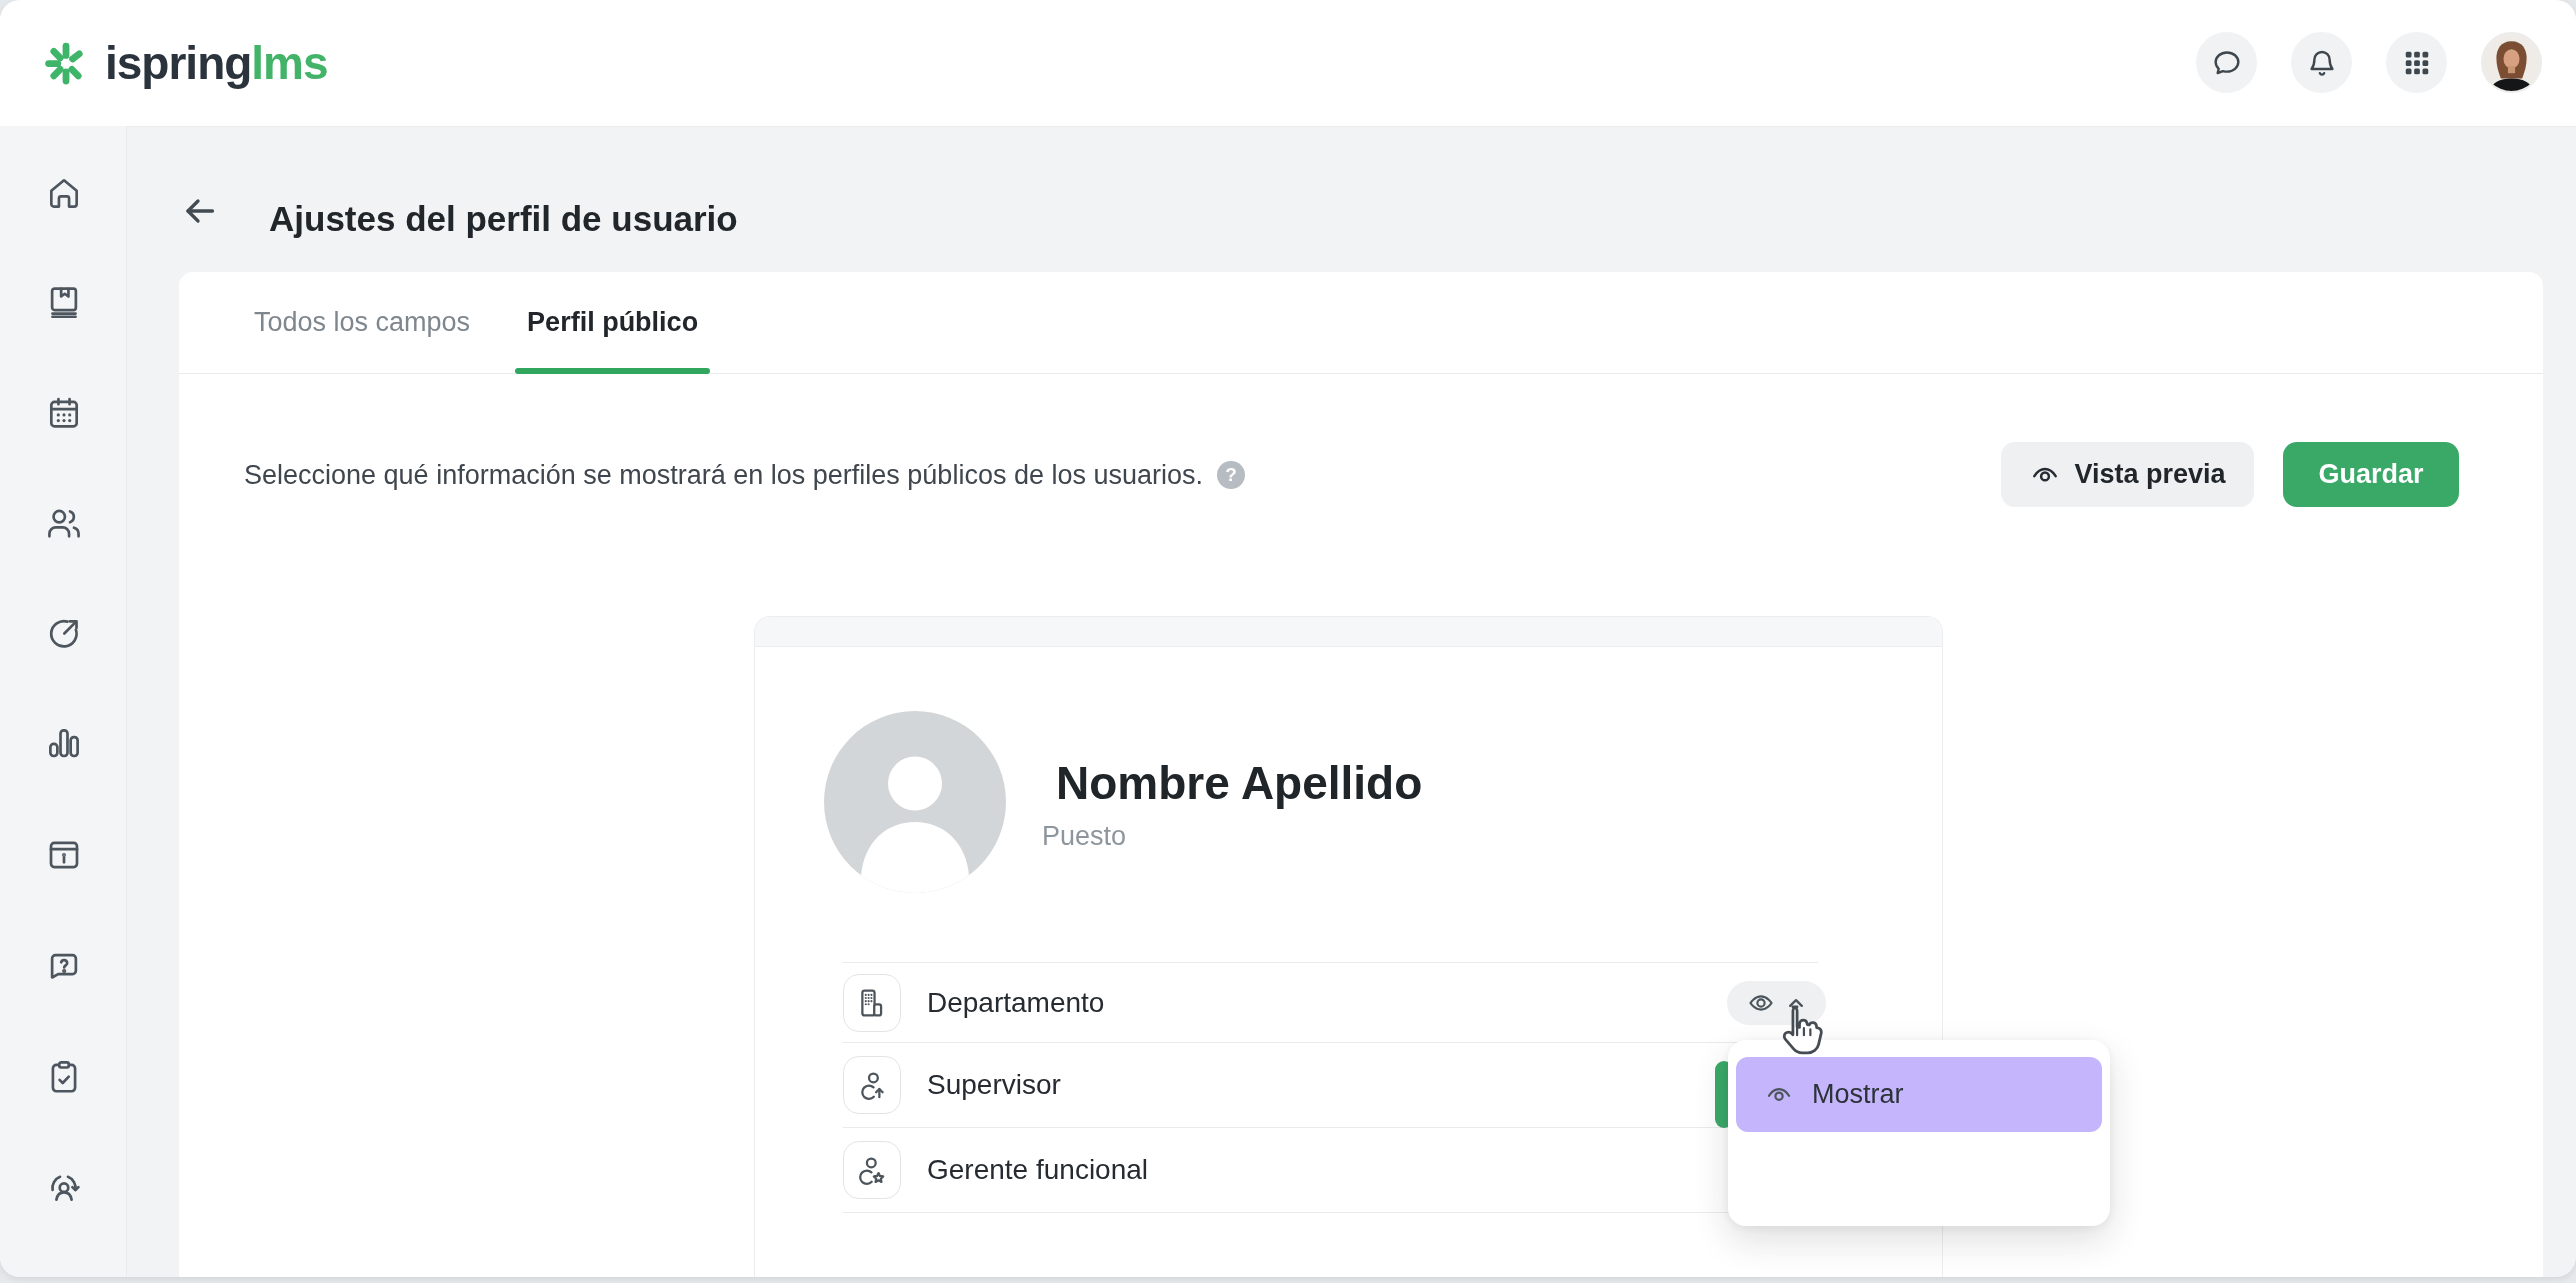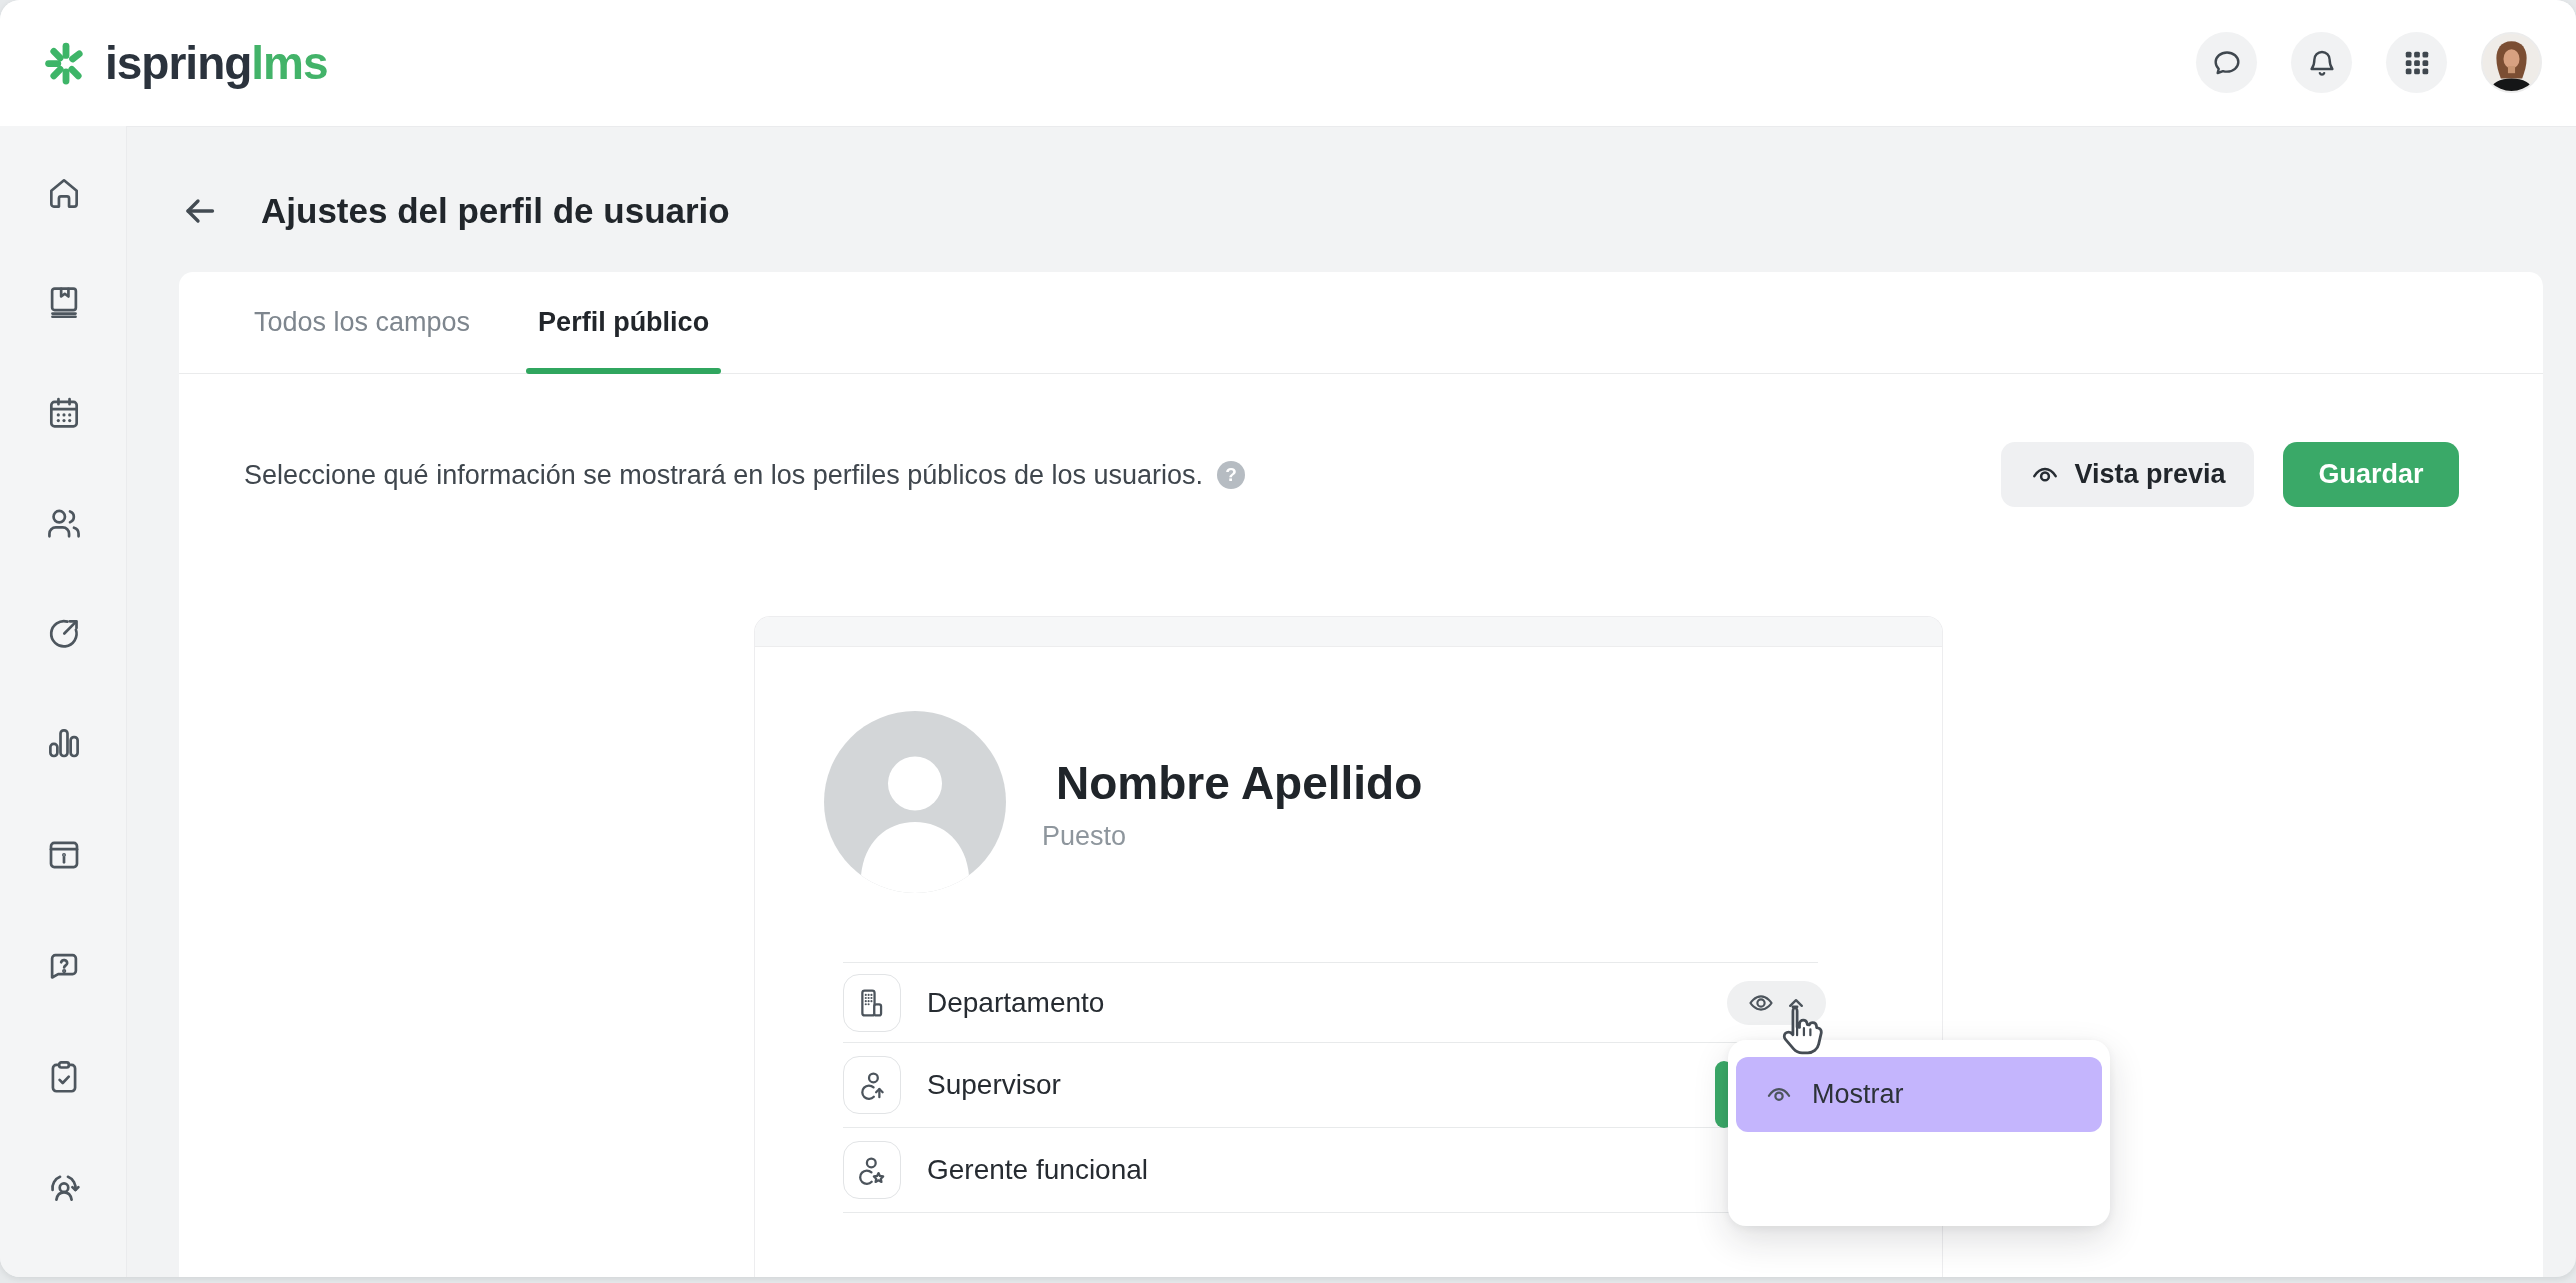--- a/index.html
+++ b/index.html
@@ -19,25 +19,25 @@
   .hbtns{position:absolute;right:34px;top:32px;display:flex;gap:34px}
   .hbtn{width:61px;height:61px;border-radius:50%;background:#f1f2f3;border:none;display:flex;align-items:center;justify-content:center;cursor:pointer;padding:0}
   .avatar-btn{width:61px;height:61px;border-radius:50%;overflow:hidden;border:2px solid #ececec;padding:0;background:#f1eeea;cursor:pointer}
 
   
   .sidebar{position:absolute;left:0;top:126px;width:126px;height:1151px;background:#f4f5f6;border-right:1px solid #eaebed}
   .side-item{position:absolute;left:40px;width:48px;height:48px;display:flex;align-items:center;justify-content:center;background:none;border:none;cursor:pointer;padding:0}
 
   
   .back-btn{left:176px;top:187px;width:48px;height:48px;background:none;border:none;cursor:pointer;display:flex;align-items:center;justify-content:center;padding:0}
-  .page-title{left:261px;top:187px;font-size:35px;font-weight:bold;color:#21262b;line-height:48px;margin:0}
+  .page-title{left:261px;top:187px;font-size:35px;font-weight:bold;color:#21262b;line-height:48px;margin:8px}
 
   
   .panel{left:179px;top:272px;width:2364px;height:1005px;background:#ffffff;border-radius:14px 14px 0 0}
-  .tabs{position:absolute;left:0;top:0;width:100%;height:102px;border-bottom:1px solid #eaebec;display:flex;align-items:stretch;padding-left:63px;gap:44px;box-sizing:border-box}
+  .tabs{position:absolute;left:0;top:0;width:100%;height:102px;border-bottom:1px solid #eaebec;display:flex;align-items:stretch;padding-left:63px;gap:33px;box-sizing:border-box}
   .tab{display:flex;align-items:center;padding:0 12px;font-size:27px;color:#7e868e;position:relative;cursor:pointer}
   .tab.active{color:#22262b;font-weight:bold}
   .tab.active::after{content:"";position:absolute;left:0;right:0;bottom:-1px;height:6px;border-radius:3px;background:#30a65f}
 
   .instruction{left:65px;top:183px;height:40px;display:flex;align-items:center;font-size:27px;color:#3f464d}
   .help-badge{width:28px;height:28px;border-radius:50%;background:#b6bcc2;color:#ffffff;font-size:19px;font-weight:bold;display:flex;align-items:center;justify-content:center;margin-left:14px}
   .preview-btn{left:1822px;top:170px;width:253px;height:65px;border-radius:14px;background:#eff0f2;border:none;cursor:pointer;display:flex;align-items:center;justify-content:center;gap:13px;font-family:inherit}
   .preview-btn span{font-size:27px;font-weight:bold;color:#21262b}
   .save-btn{left:2104px;top:170px;width:176px;height:65px;border-radius:14px;background:#3aa968;border:none;cursor:pointer;color:#ffffff;font-size:27px;font-weight:bold;font-family:inherit}
 

